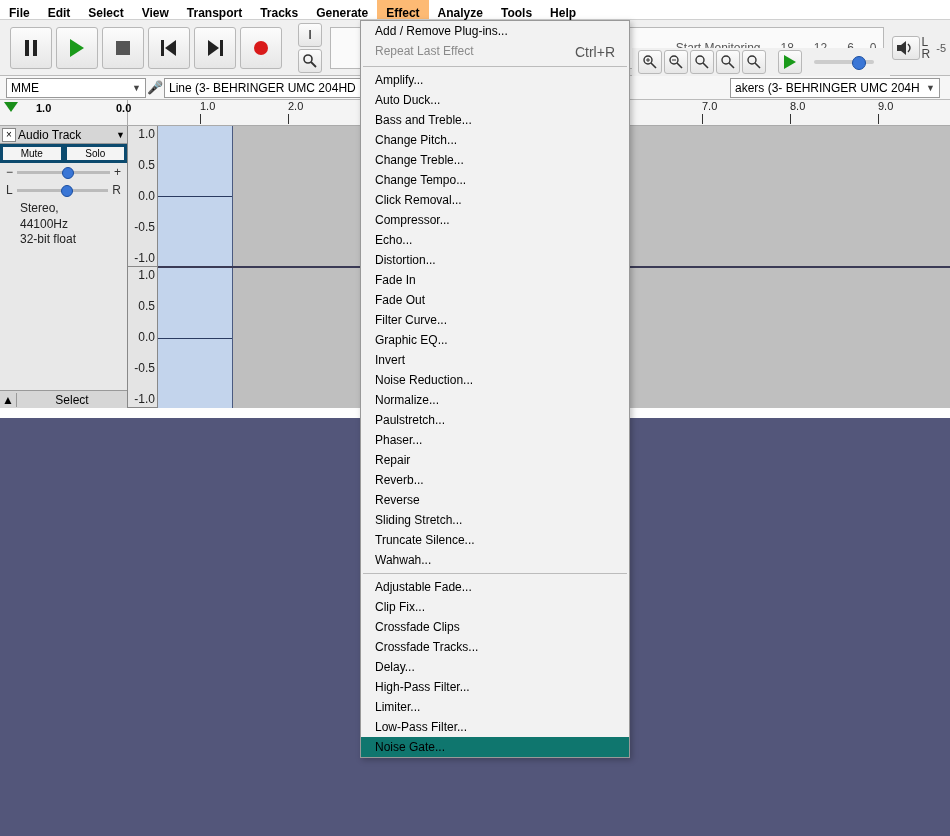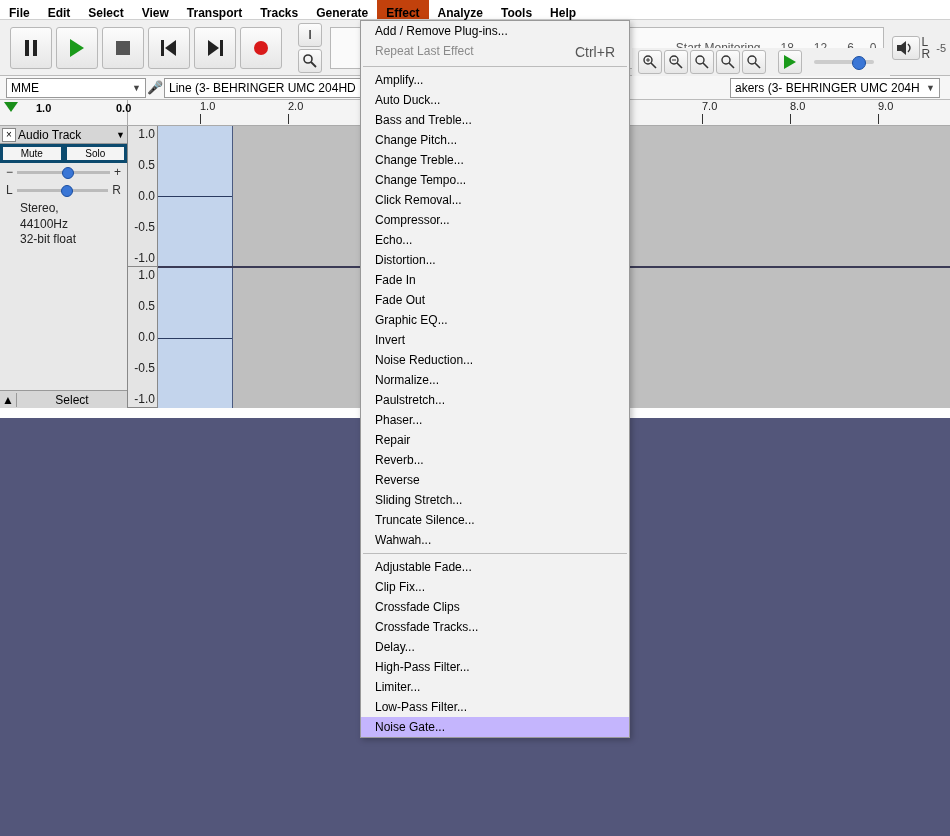--- a/index.html
+++ b/index.html
@@ -1,20 +1,20 @@
 <!DOCTYPE html>
 <html><head>
 <meta charset="utf-8">
 <style>
   * { box-sizing: border-box; margin: 0; padding: 0; font-family: "Segoe UI", Tahoma, sans-serif; font-size: 12px; }
   body { width: 950px; height: 836px; background: #fdfdfd; overflow: hidden; }
   
   .menubar { display: flex; height: 20px; background: #fff; border-bottom: 1px solid #d0d0d0; }
   .menubar .mitem { padding: 6px 9px; cursor: default; font-weight: bold; }
-  .menubar .mitem.sel { background: #c2410c; }
+  .menubar .mitem.sel { background: #fdba74; }
   
   .toolbars { display: flex; align-items: center; height: 56px; background: #f0f0f0;
     border-bottom: 1px solid #bbb; }
   .transport { display: flex; gap: 4px; padding: 0 10px; }
   .tbtn { width: 42px; height: 42px; background: linear-gradient(#fcfcfc,#e6e6e6);
     border: 1px solid #b8b8b8; border-radius: 3px; display:flex; align-items:center; justify-content:center; }
   .toolcol { display:flex; flex-direction:column; gap:2px; margin-left:6px; }
   .smbtn { width:24px; height:24px; background:linear-gradient(#fcfcfc,#e6e6e6);
     border:1px solid #b8b8b8; border-radius:3px; display:flex; align-items:center; justify-content:center; font-size:13px; }
   .meterbox { flex:1; height:42px; margin:0 8px; border:1px solid #b8b8b8; background:#fafafa;
@@ -67,21 +67,21 @@
   .wave .ch { flex:1; background:#bfbfbf; position:relative; border-bottom:2px solid #3a3a55;}
   .wave .ch:last-child { border-bottom:none;}
   .clip { position:absolute; left:0; top:0; bottom:0; width:75px; background:#c3d4ec;
     border-right:1px solid #4a5a80;}
   .clip::after { content:""; position:absolute; left:0; right:0; top:50%; height:1px; background:#2a3a60;}
   
   .dropdown { position:absolute; left:360px; top:20px; width:270px; background:#f2f2f2;
     border:1px solid #999; box-shadow:2px 2px 6px rgba(0,0,0,.25); z-index:100; }
   .dropdown .ditem { padding:3px 14px; font-size:12px; color:#000; display:flex; justify-content:space-between;}
   .dropdown .ditem.disabled { color:#8a8a8a; }
-  .dropdown .ditem.hover { background:#c4b5fd;text-align:right; }
+  .dropdown .ditem.hover { background:#0f766e;text-align:right; }
   .dropdown hr { border:none; border-top:1px solid #bcbcbc; margin:3px 2px; }
   .sc { color:#555; font-size:14px;}
   
   .lower { position:absolute; left:0; top:418px; right:0; bottom:0; background:#53567a; }
   
   svg { display:block; }
 </style>
 </head>
 <body>
 
@@ -339,20 +339,23 @@
     <div class="ditem">
       <span>Distortion...</span>
     </div>
     <div class="ditem">
       <span>Fade In</span>
     </div>
     <div class="ditem">
       <span>Fade Out</span>
     </div>
     <div class="ditem">
+      <span>Filter Curve...</span>
+    </div>
+    <div class="ditem">
       <span>Graphic EQ...</span>
     </div>
     <div class="ditem">
       <span>Invert</span>
     </div>
     <div class="ditem">
       <span>Noise Reduction...</span>
     </div>
     <div class="ditem">
       <span>Normalize...</span>

